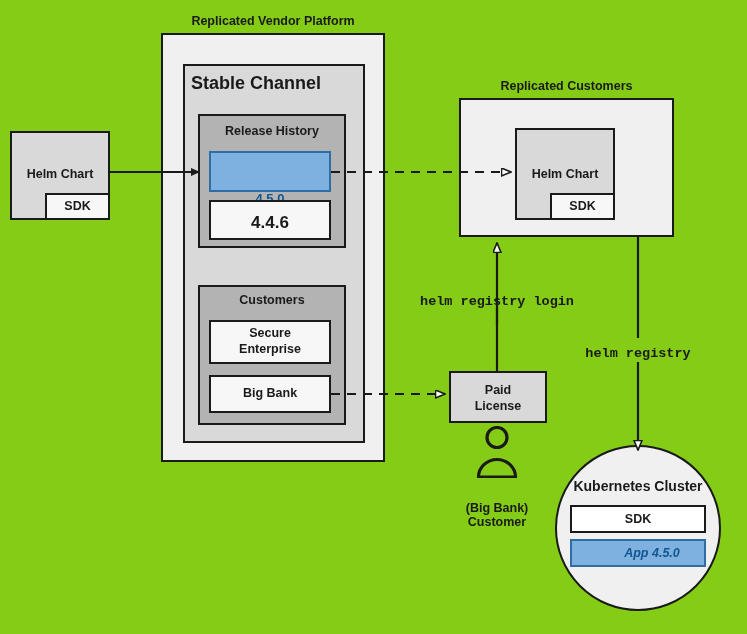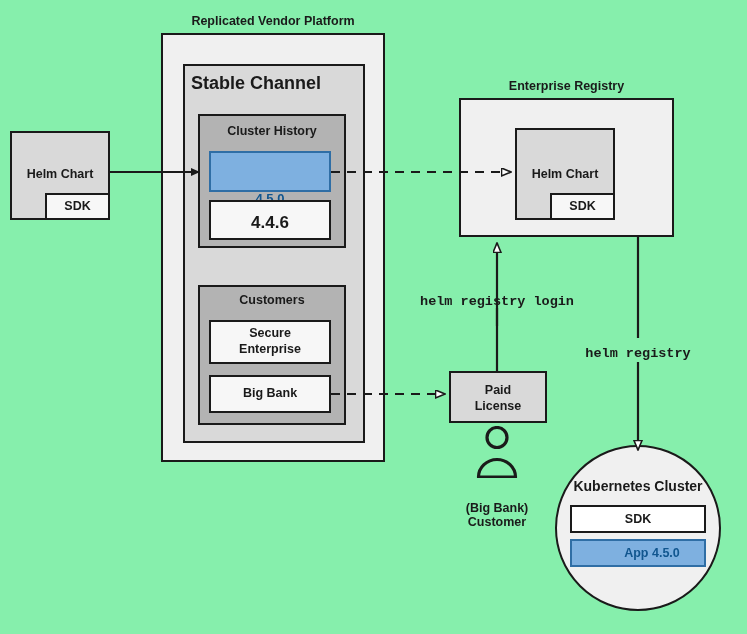--- a/index.html
+++ b/index.html
@@ -7,21 +7,21 @@
     padding: 0;
     background: #ffffff;
   }
   body {
     font-family: "Liberation Sans", sans-serif;
   }
   #canvas {
     position: relative;
     width: 747px;
     height: 634px;
-    background: #86efac;
+    background: #84cc16;
     overflow: hidden;
   }
   .lbl {
     position: absolute;
     font-weight: bold;
     color: #1a1a1a;
     text-align: center;
     line-height: 1.25;
     white-space: pre;
   }
@@ -54,34 +54,34 @@
     border-radius: 50%;
   }
 </style>
 </head>
 <body>
 
 <div id="canvas">
 
   <div class="lbl" style="left:161px; top:14px; width:224px; font-size:12.5px;">Replicated Vendor Platform</div>
 
-  <div class="lbl" style="left:459px; top:79px; width:215px; font-size:12.5px;">Enterprise Registry</div>
+  <div class="lbl" style="left:459px; top:79px; width:215px; font-size:12.5px;">Replicated Customers</div>
 
   <div class="plain-box" style="left:10px; top:131px; width:100px; height:89px; background:#d9d9d9;"></div>
   <div class="lbl" style="left:10px; top:167px; width:100px; font-size:12.5px;">Helm Chart</div>
   <div class="plain-box" style="left:45px; top:193px; width:65px; height:27px; background:#f7f7f7;"></div>
   <div class="lbl" style="left:45px; top:199px; width:65px; font-size:12.5px;">SDK</div>
 
   <div class="plain-box" style="left:161px; top:33px; width:224px; height:429px; background:#f0f0f0;"></div>
 
   <div class="plain-box" style="left:183px; top:64px; width:182px; height:379px; background:#d9d9d9;"></div>
   <div class="lbl" style="left:183px; top:72px; width:146px; font-size:18px;">Stable Channel</div>
 
   <div class="plain-box" style="left:198px; top:114px; width:148px; height:134px; background:#b3b3b3;"></div>
-  <div class="lbl" style="left:198px; top:124px; width:148px; font-size:12.5px;">Cluster History</div>
+  <div class="lbl" style="left:198px; top:124px; width:148px; font-size:12.5px;">Release History</div>
 
   <div class="plain-box" style="left:209px; top:151px; width:122px; height:41px; background:#7eb0e0; border-color:#2f6ea5;"></div>
   <div class="lbl" style="left:209px; top:164px; width:122px; font-size:13px; color:#11568f;margin-top:27px;">4.5.0</div>
 
   <div class="plain-box" style="left:209px; top:200px; width:122px; height:40px; background:#f7f7f7;"></div>
   <div class="lbl" style="left:209px; top:212px; width:122px; font-size:17px;">4.4.6</div>
 
   <div class="plain-box" style="left:198px; top:285px; width:148px; height:140px; background:#b3b3b3;"></div>
   <div class="lbl" style="left:198px; top:293px; width:148px; font-size:12.5px;">Customers</div>
 
@@ -115,21 +115,21 @@
   <div class="mono" style="left:377px; top:294px; width:240px; font-size:13.5px;">helm registry login</div>
   <div class="mono" style="left:553px; top:346px; width:170px; font-size:13.5px;">helm registry</div>
 
   <div class="circle" style="left:555px; top:445px; width:166px; height:166px; background:#f0f0f0;"></div>
   <div class="lbl" style="left:555px; top:478px; width:166px; font-size:14px;">Kubernetes Cluster</div>
 
   <div class="plain-box" style="left:570px; top:505px; width:136px; height:28px; background:#ffffff;"></div>
   <div class="lbl" style="left:570px; top:512px; width:136px; font-size:12.5px;">SDK</div>
 
   <div class="plain-box" style="left:570px; top:539px; width:136px; height:28px; background:#7eb0e0; border-color:#2f6ea5;"></div>
-  <div class="lbl" style="left:570px; top:546px; width:164px; font-size:12.5px; color:#11568f;">App 4.5.0</div>
+  <div class="lbl" style="left:570px; top:546px; width:164px; font-size:12.5px; color:#11568f;font-style:italic;">App 4.5.0</div>
 
   <svg class="edges">
     <defs>
       <marker id="arrowSolid" markerWidth="10" markerHeight="10" refX="9" refY="4" orient="auto" markerUnits="userSpaceOnUse">
         <path d="M0,0 L9,4 L0,8 z" fill="#1a1a1a"></path>
       </marker>
       <marker id="arrowOpen" markerWidth="11" markerHeight="10" refX="10" refY="4.5" orient="auto" markerUnits="userSpaceOnUse">
         <path d="M0.5,0.5 L10,4.5 L0.5,8.5 z" fill="#ffffff" stroke="#1a1a1a" stroke-width="1.6"></path>
       </marker>
     </defs>

